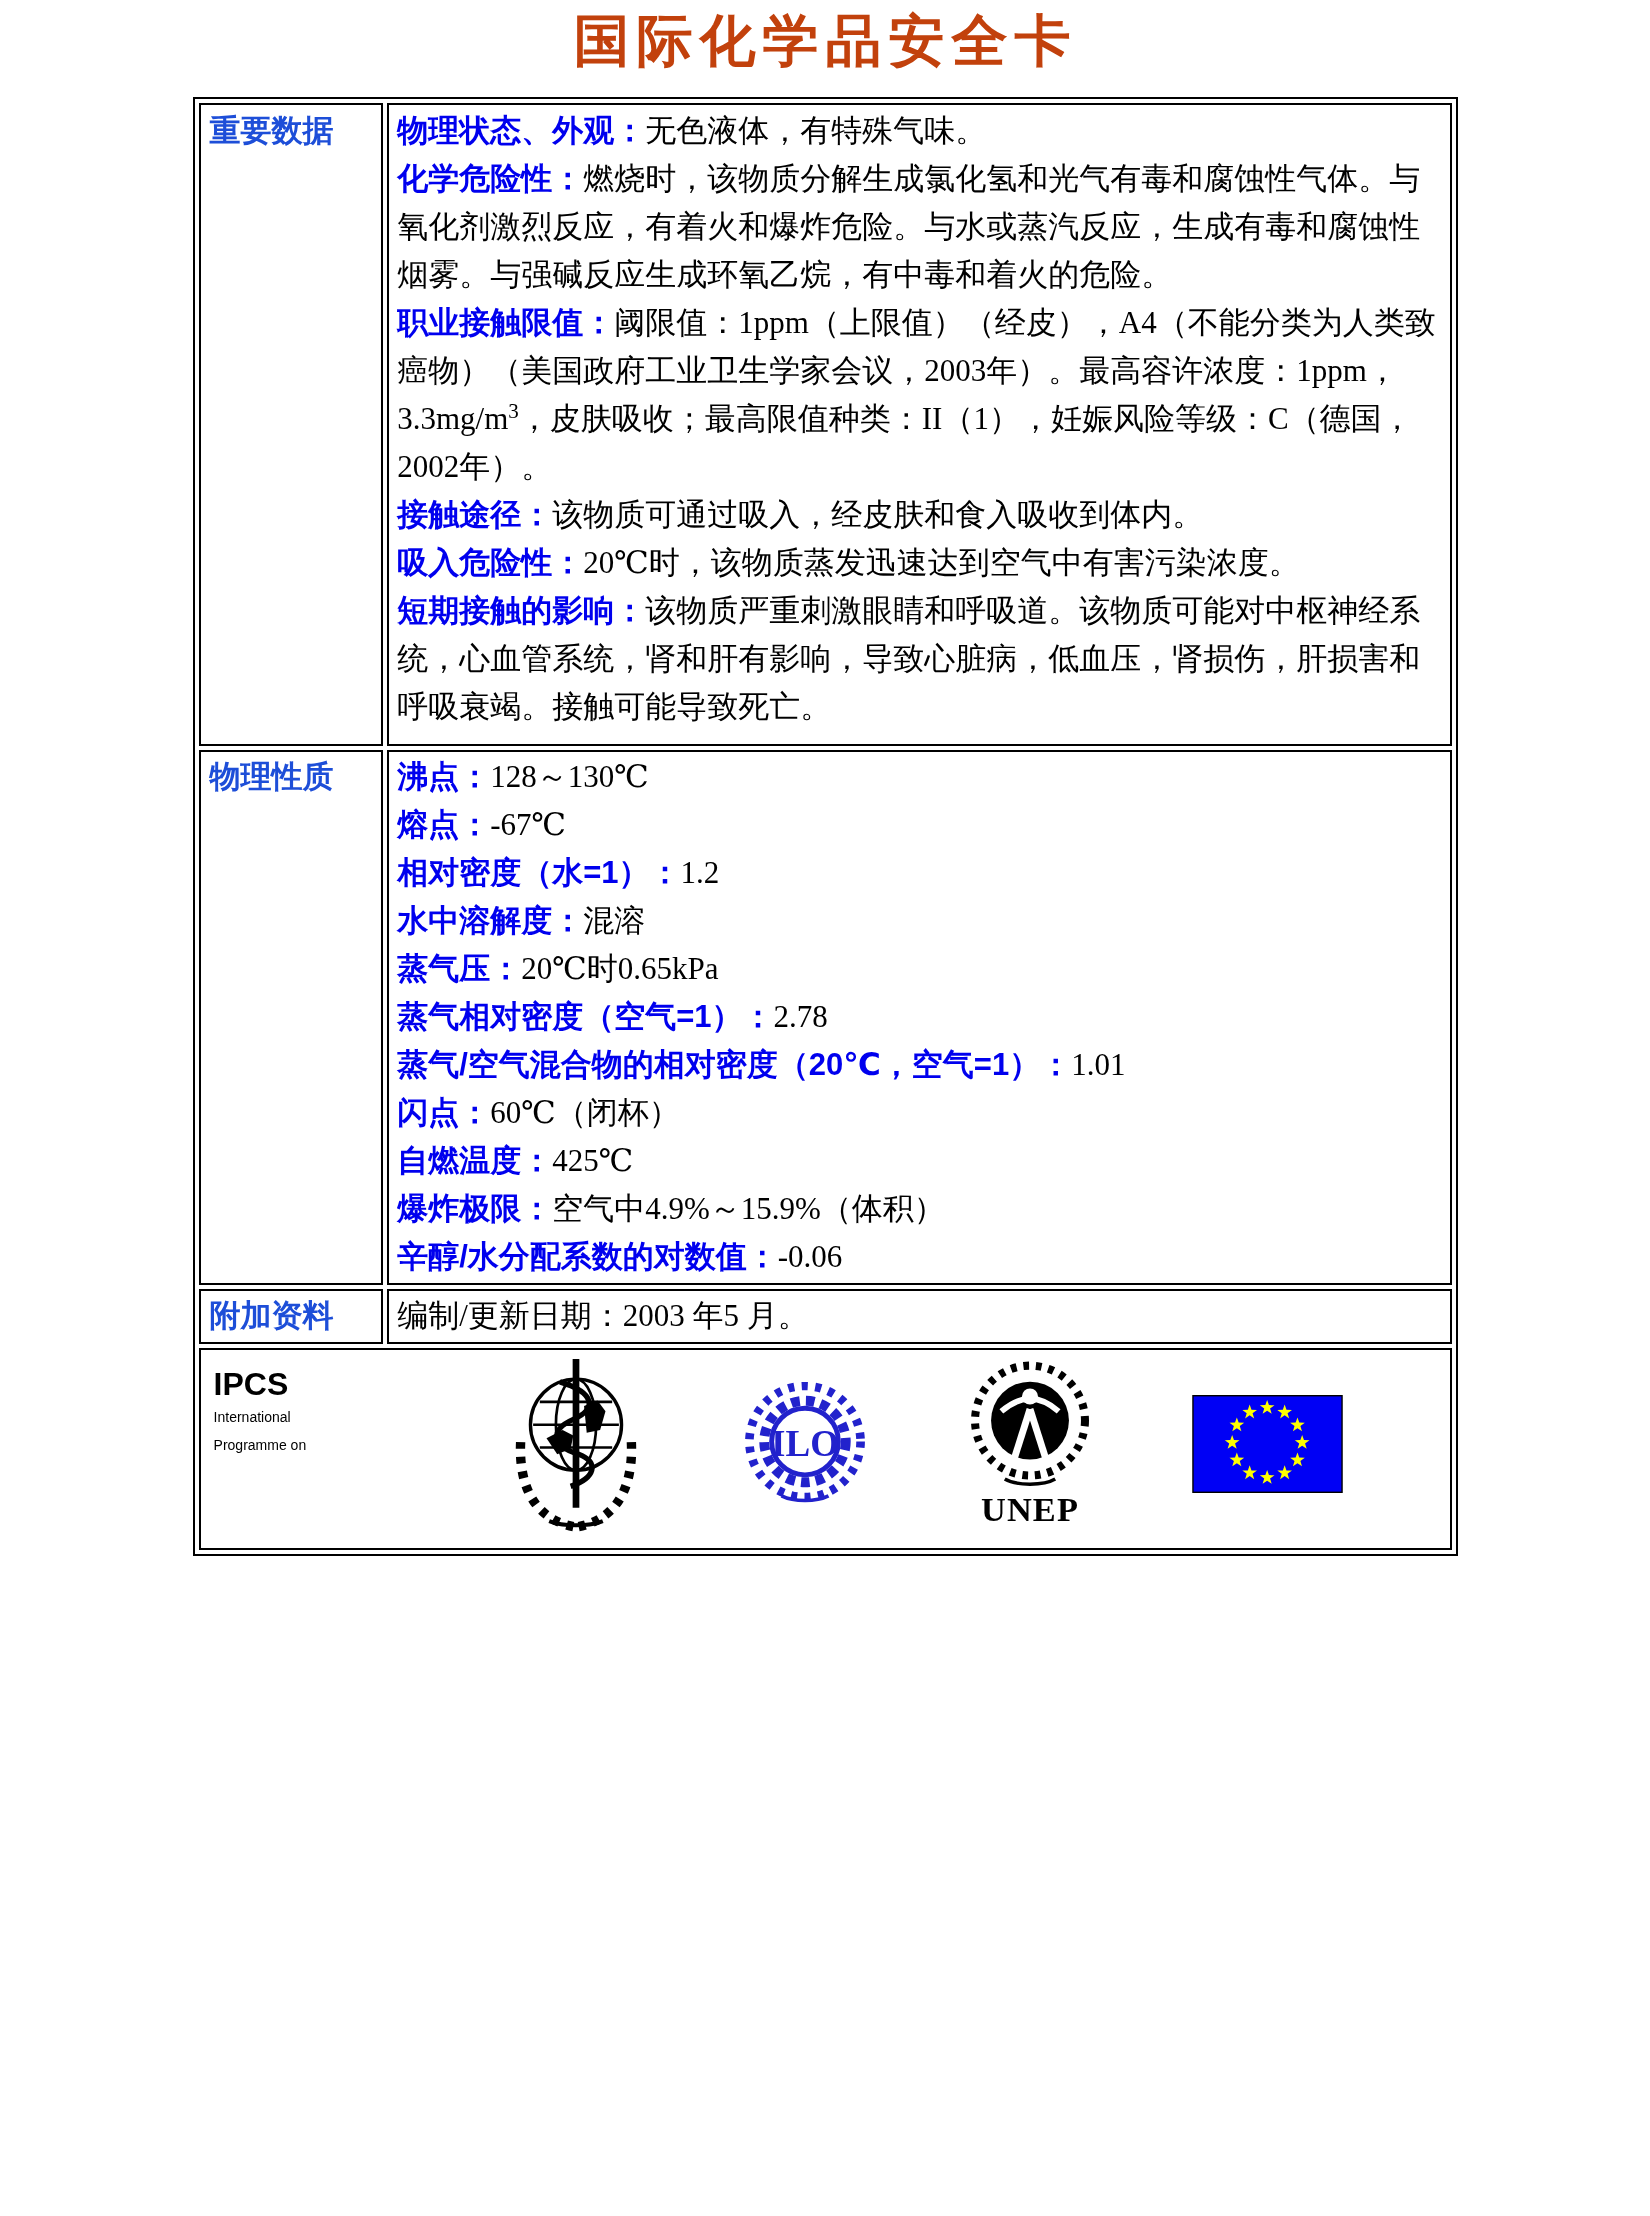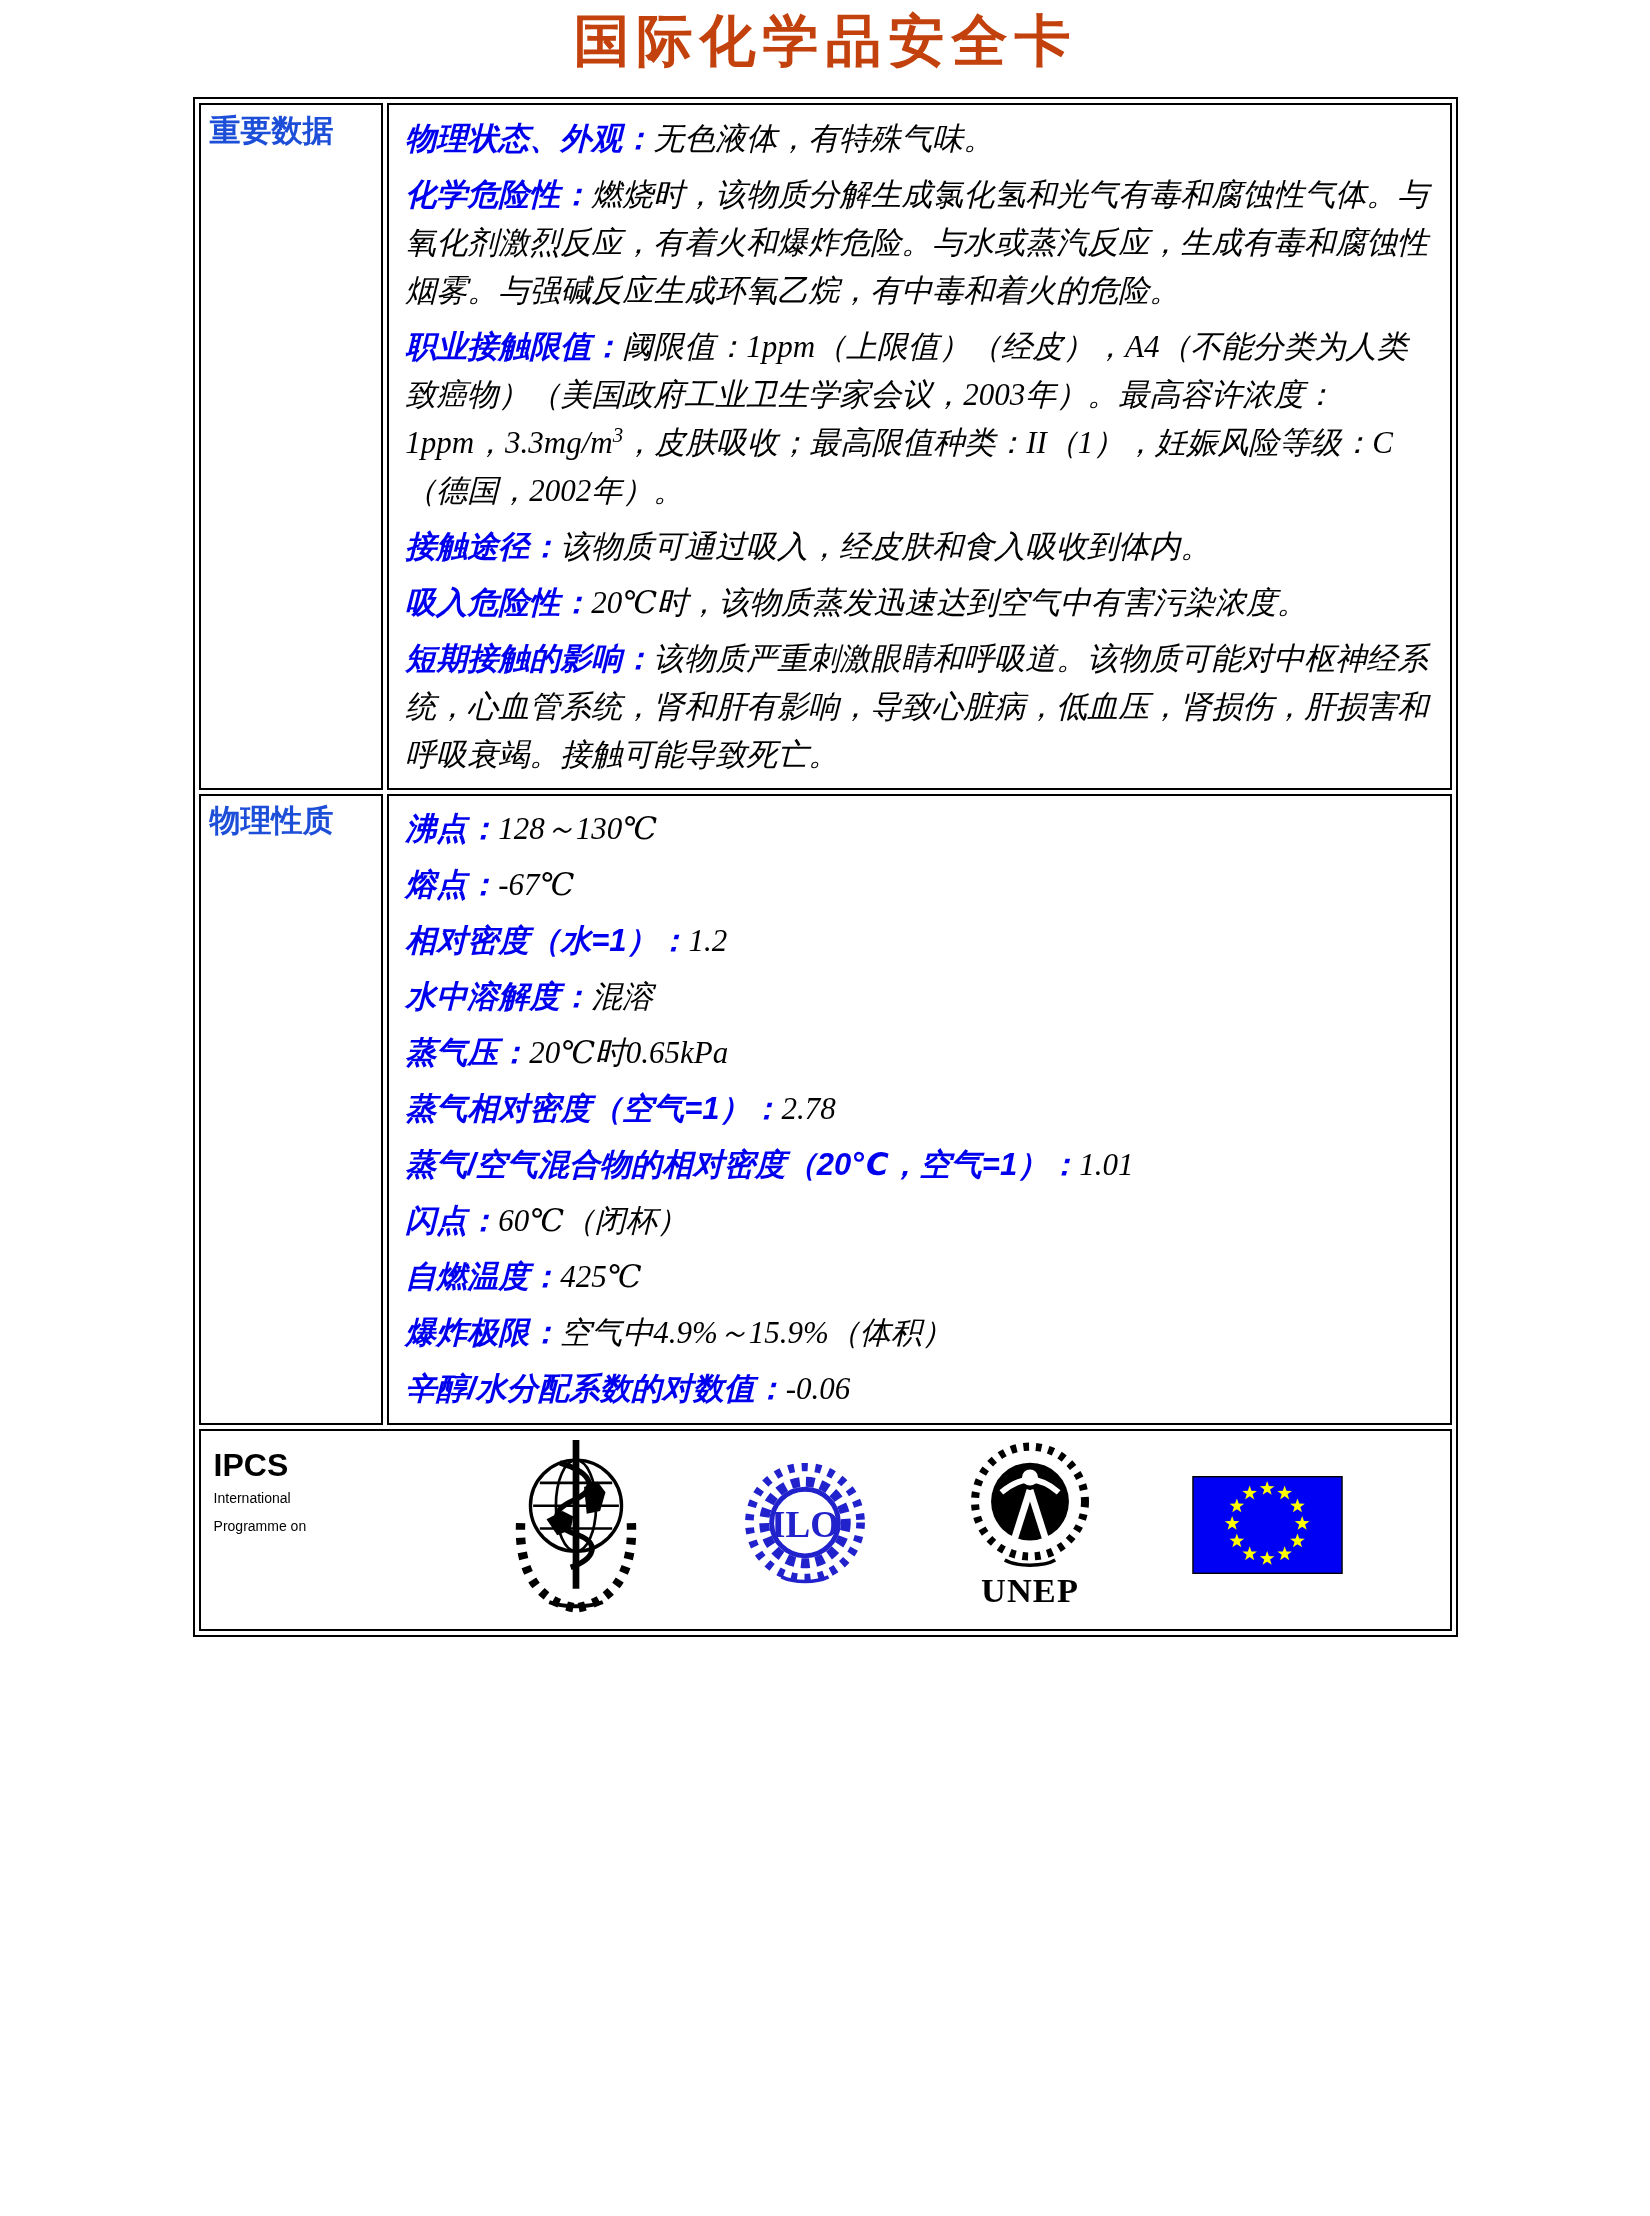--- a/index.html
+++ b/index.html
@@ -44,21 +44,21 @@
   }
   .hdr-flex{
     display:flex;justify-content:space-between;align-items:center;
     min-height:49px;font-size:32px;
   }
   .hdr-left .lbl{font-size:32px;}
   .cell-important{min-height:636px;}
   .cell-physical{min-height:524px;}
   .cell-environment{min-height:118px;}
   .cell-notes{min-height:90px;}
-  p.data-line{margin:8px;font-style:italic;}
+  p.data-line{margin:0;}
   .lbl{
     color:#0000EE;
     font-family:"Liberation Sans","DejaVu Sans",sans-serif;
     font-weight:bold;
   }
   sup.sup3{font-size:21px;line-height:0;}
   
   .logos-strip{
     display:flex;
     align-items:center;
@@ -113,20 +113,26 @@
         <p class="data-line"><span class="lbl">闪点：</span><span>60℃（闭杯）</span></p>
         <p class="data-line"><span class="lbl">自燃温度：</span><span>425℃</span></p>
         <p class="data-line"><span class="lbl">爆炸极限：</span><span>空气中4.9%～15.9%（体积）</span></p>
         <p class="data-line"><span class="lbl">辛醇/水分配系数的对数值：</span><span>-0.06</span></p>
       </div>
     </td>
   </tr>
 
 
 
+  <tr>
+    <td class="rowlabel">附加资料</td>
+    <td>
+      <p class="data-line">编制/更新日期：2003 年5 月。</p>
+    </td>
+  </tr>
 
   <tr>
     <td colspan="2">
       <div class="logos-strip">
         <div class="ipcs-block">
           <div class="ipcs-acronym">IPCS</div>
           <div class="ipcs-line">International</div>
           <div class="ipcs-line">Programme on</div>
 
         </div>

